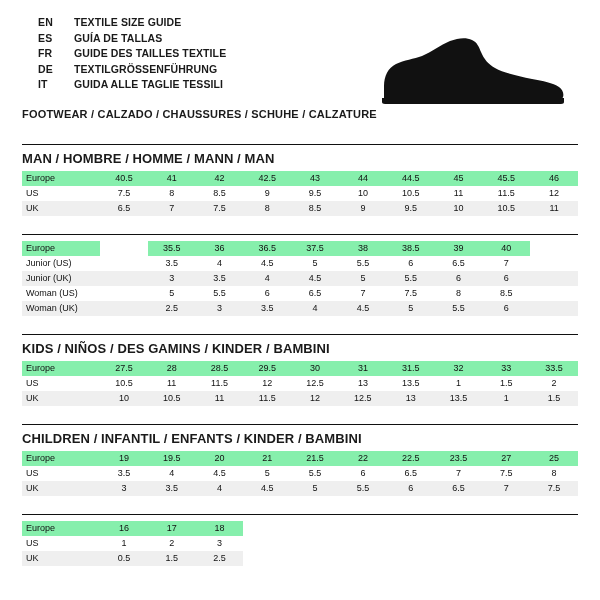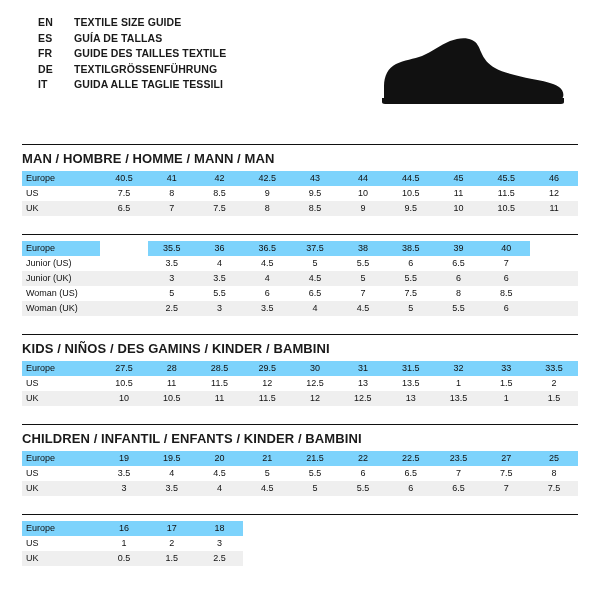--- a/index.html
+++ b/index.html
@@ -85,21 +85,21 @@
     line-height: 15px;
     padding: 0;
     text-align: center;
     color: #111;
   }
   table.size td.label {
     text-align: left;
     padding-left: 4px;
   }
   tr.shade td {
-    background: #7dd3fc;
+    background: #86efac;
   }
   tr.alt td {
     background: #efefef;
   }
   tr.plain td {
     background: #ffffff;
   }
   .rule {
     border: 0;
     border-top: 1px solid #111;
@@ -138,20 +138,21 @@
           <td class="lang-title">GUIDA ALLE TAGLIE TESSILI</td>
         </tr>
       </tbody>
     </table>
 
     <svg class="shoe-icon" viewBox="0 0 190 72">
       <path fill="#111111" d="M6 52 C6 42 10 34 18 30 C26 26 36 25 44 22 C54 18 62 11 72 7 C80 4 88 3 94 6 C99 8 101 13 103 18 C106 25 110 30 117 34 C126 39 140 42 154 45 C165 47 175 49 181 53 C185 56 186 60 185 63 L184 65 L6 65 Z"></path>
       <path fill="#111111" d="M4 64 L186 64 L186 68 C186 69 185 70 183 70 L7 70 C5 70 4 69 4 68 Z"></path>
     </svg>
 
+    <div class="footwear-line">FOOTWEAR / CALZADO / CHAUSSURES / SCHUHE / CALZATURE</div>
   </div>
 
   <div class="section first">
     <hr class="rule">
     <div class="section-title">MAN / HOMBRE / HOMME / MANN / MAN</div>
     <table class="size">
       <colgroup>
         <col style="width:78px">
           <col>
           <col>

